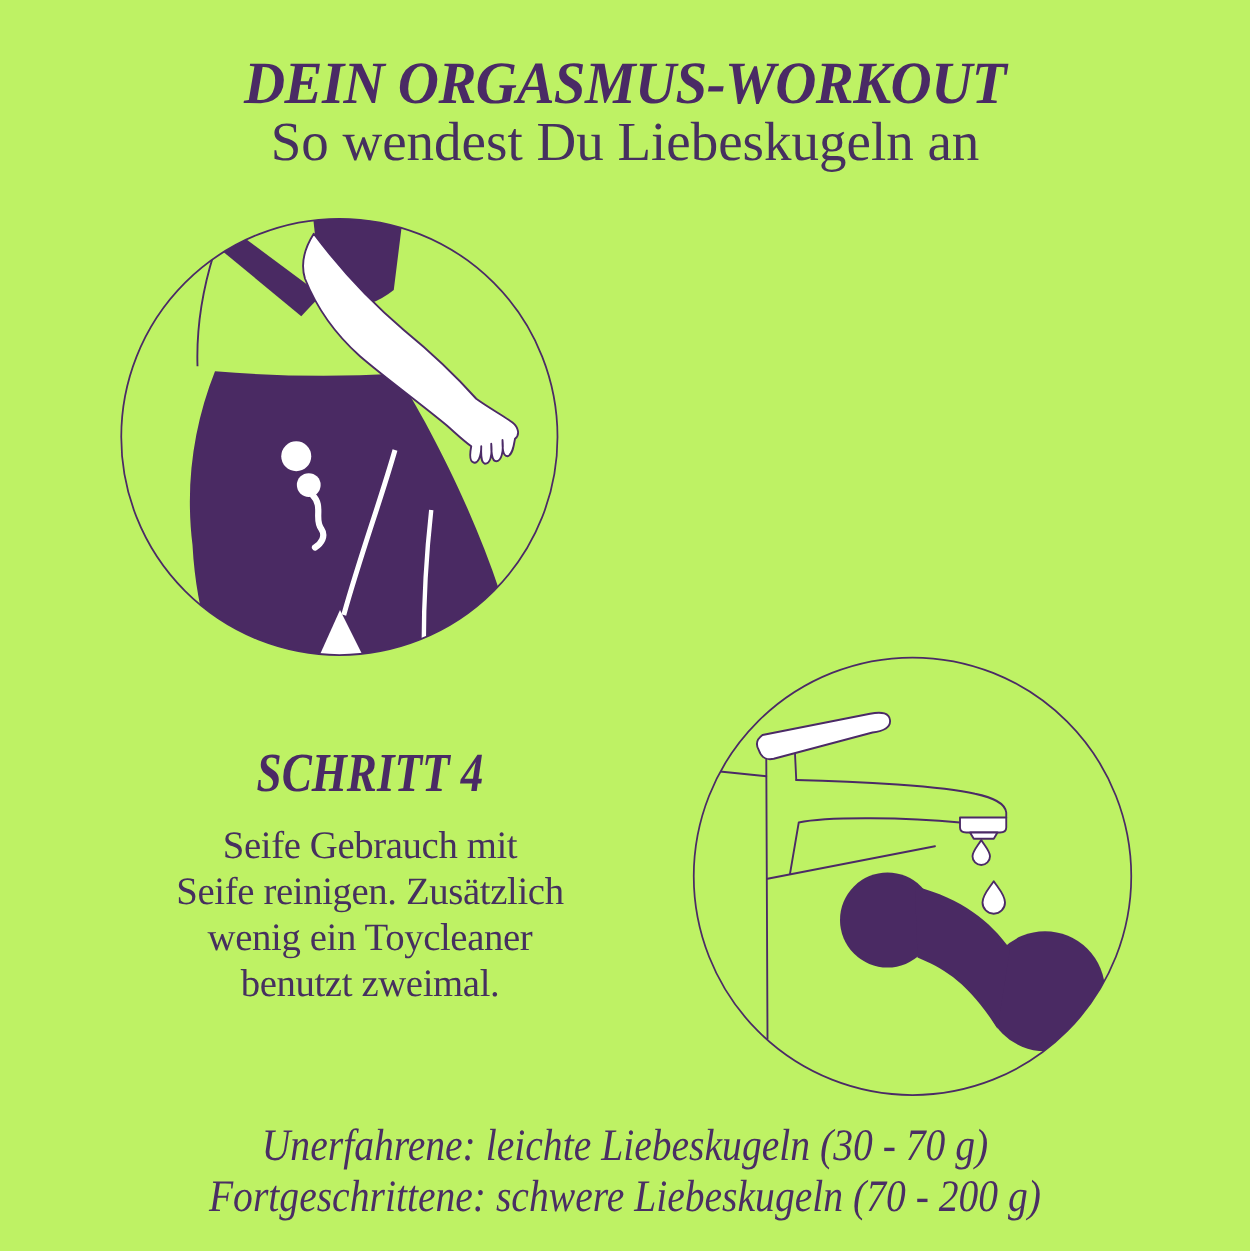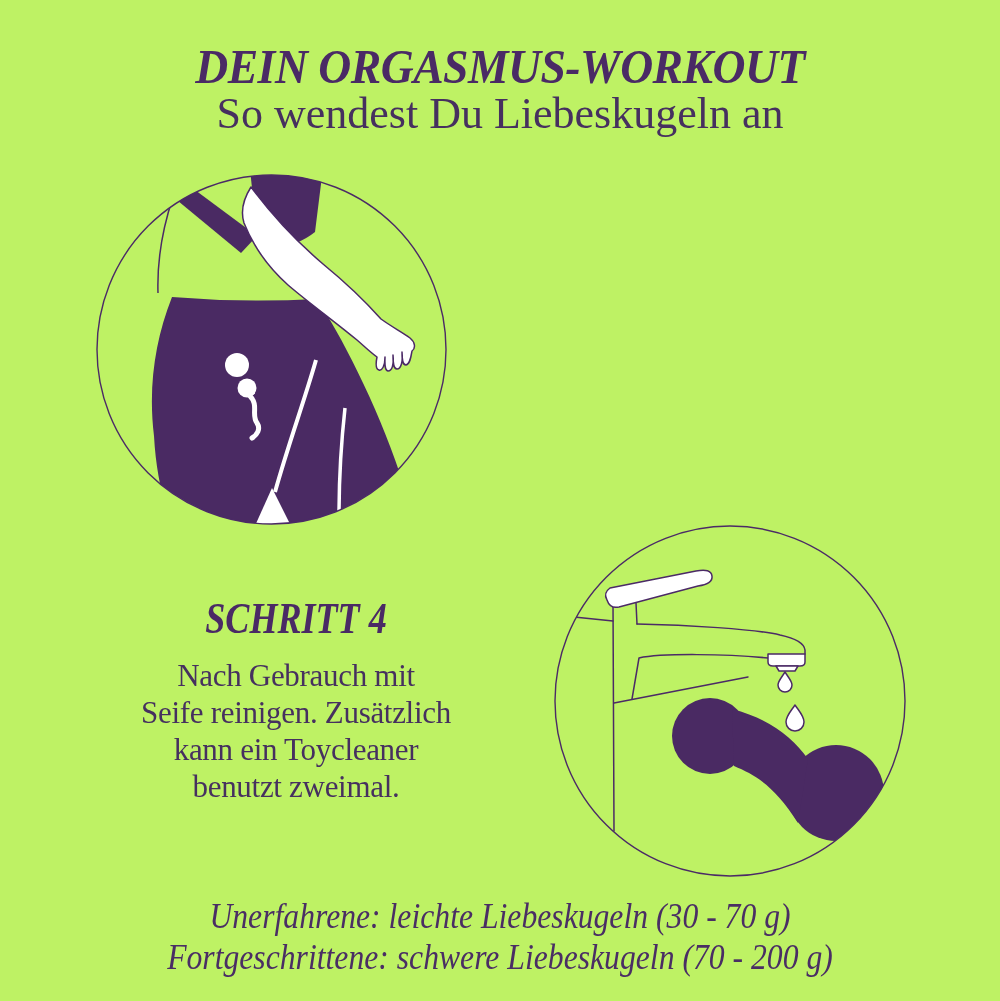--- a/index.html
+++ b/index.html
@@ -84,23 +84,23 @@
                  C146,38 150,26 157,15 Z" fill="#ffffff" stroke="#4b2a66" stroke-width="1.5" stroke-linejoin="round"></path>
       </g>
       <circle cx="177.5" cy="177.5" r="174.5" fill="none" stroke="#4b2a66" stroke-width="1.4"></circle>
     </svg>
   </div>
 
 
   <div class="step" id="step4">
     <div class="step-heading">SCHRITT 4</div>
     <div class="step-body">
-      <div>Nach Gebrauch mit</div>
+      <div>Seife Gebrauch mit</div>
       <div>Seife reinigen. Zusätzlich</div>
-      <div>kann ein Toycleaner</div>
+      <div>wenig ein Toycleaner</div>
       <div>benutzt zweimal.</div>
     </div>
   </div>
 
   <div class="illus" id="illus-right">
     <svg viewBox="0 0 356 356">
       <defs>
         <clipPath id="clipR">
             <circle cx="178" cy="178" r="175"></circle>
           </clipPath>

